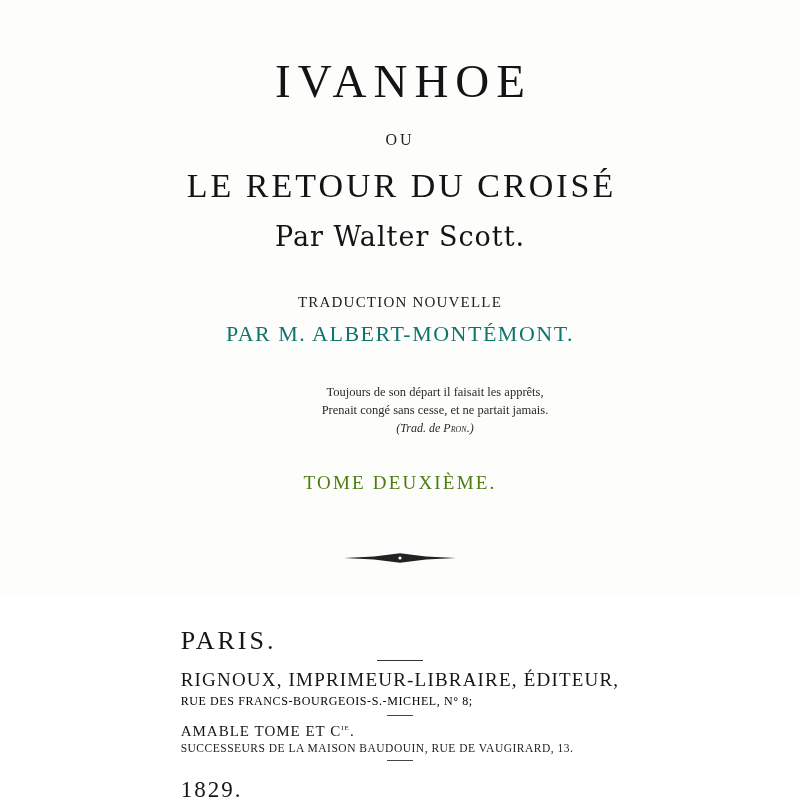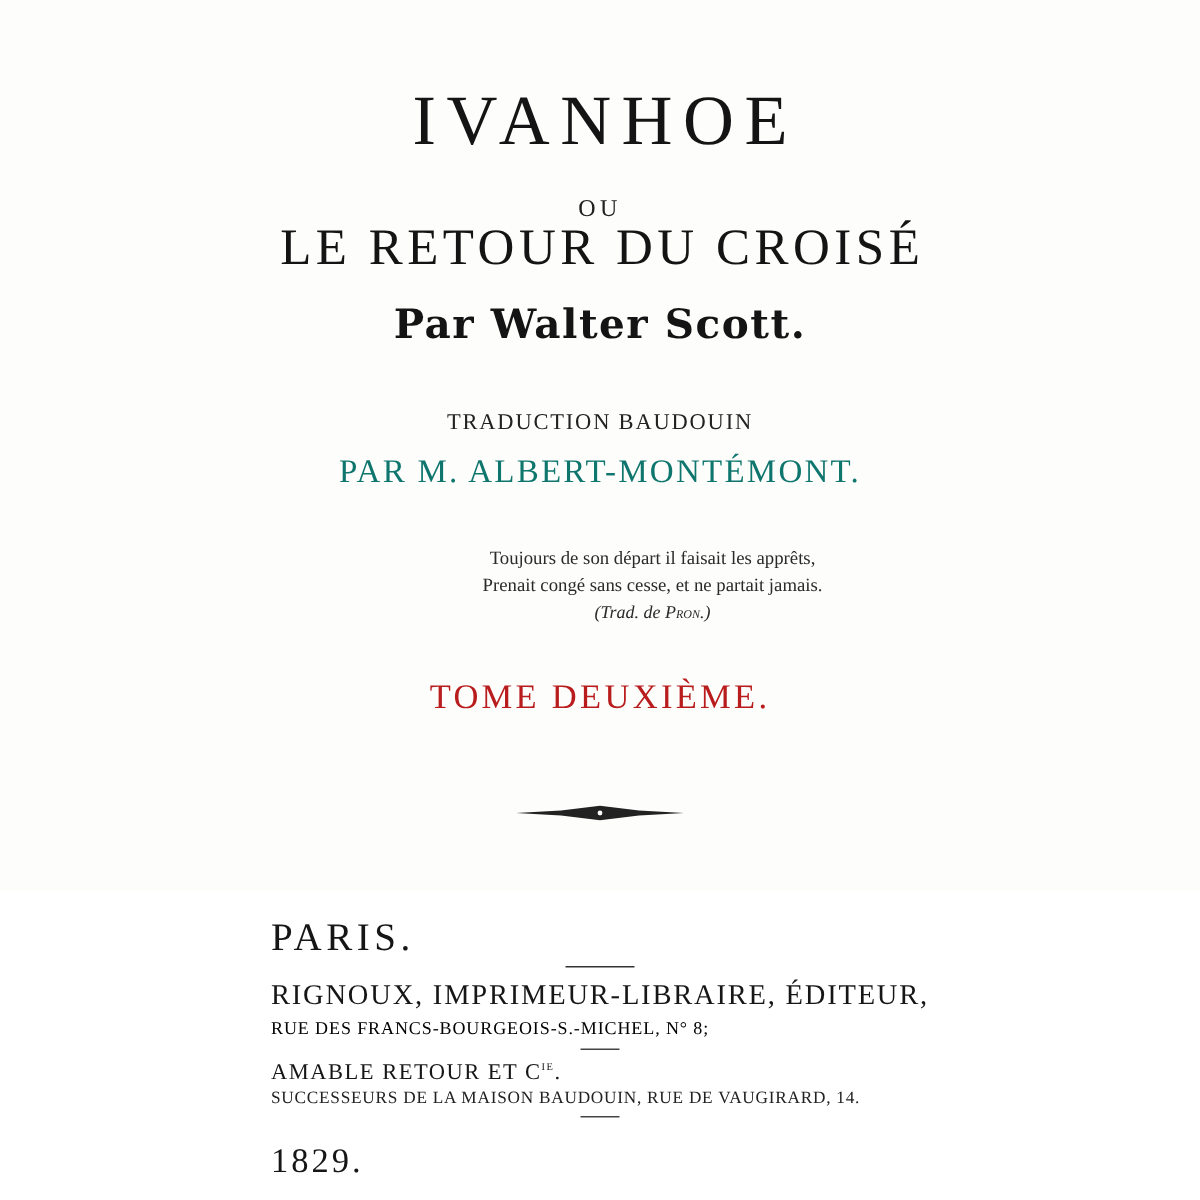--- a/index.html
+++ b/index.html
@@ -35,37 +35,38 @@
     line-height: 1;
     text-indent: 7px;
   }
   .title-ou {
     margin-top: 26px;
     font-size: 16px;
     letter-spacing: 3px;
     color: #222;
   }
   .title-sub {
+    margin-top: 20px;
     font-size: 34px;
     letter-spacing: 3px;
     color: #141414;
     line-height: 1;
     text-indent: 3px;
   }
   .author-line {
     margin-top: 18px;
     font-size: 27px;
     letter-spacing: 1px;
     color: #141414;
     font-family: "DejaVu Serif", serif;
     font-style: normal;
   }
   .author-line .goth {
     font-family: "DejaVu Serif", serif;
-    font-weight: bold;
+    font-weight: normal;
     text-align: right;
   }
 
   
   .trad-small {
     margin-top: 42px;
     font-size: 15px;
     letter-spacing: 1.2px;
     color: #222;
     font-variant: small-caps;
@@ -94,23 +95,23 @@
     font-size: 12px;
   }
   .epigraph .attr .sc {
     font-variant: small-caps;
     font-style: italic;
   }
 
   
   .tome {
     margin-top: 34px;
-    font-size: 23px;
+    font-size: 19px;
     letter-spacing: 2.2px;
-    color: #b91c1c;
+    color: #4d7c0f;
   }
 
   
   .ornament {
     margin-top: 58px;
     width: 120px;
     height: 12px;
     display: flex;
     align-items: center;
     justify-content: center;
@@ -180,21 +181,21 @@
   <div class="title-main">IVANHOE</div>
 
   <div class="title-ou">OU</div>
 
   <div class="title-sub">LE RETOUR DU CROISÉ</div>
 
   <div class="author-line">
     <span class="goth">Par Walter Scott.</span>
   </div>
 
-  <div class="trad-small">TRADUCTION BAUDOUIN</div>
+  <div class="trad-small">TRADUCTION NOUVELLE</div>
 
   <div class="trad-big">PAR M. ALBERT-MONTÉMONT.</div>
 
   <div class="epigraph">
     <div>Toujours de son départ il faisait les apprêts,</div>
     <div>Prenait congé sans cesse, et ne partait jamais.</div>
     <span class="attr"><span>(Trad. de </span><span class="sc">Pron</span><span>.)</span></span>
   </div>
 
   <div class="tome">TOME DEUXIÈME.</div>
@@ -205,19 +206,19 @@
       <circle cx="60" cy="6" r="1.6" fill="#fdfdfc"></circle>
     </svg>
   </div>
 
   <div class="imprint">
     <div class="city">PARIS.</div>
     <div class="rule-short"></div>
     <div class="publisher">RIGNOUX, IMPRIMEUR-LIBRAIRE, ÉDITEUR,</div>
     <div class="address">RUE DES FRANCS-BOURGEOIS-S.-MICHEL, N° 8;</div>
     <div class="rule-tiny"></div>
-    <div class="publisher2"><span>AMABLE RETOUR ET C</span><span class="sup">ie</span><span>.</span></div>
-    <div class="address2">SUCCESSEURS DE LA MAISON BAUDOUIN, RUE DE VAUGIRARD, 14.</div>
+    <div class="publisher2"><span>AMABLE TOME ET C</span><span class="sup">ie</span><span>.</span></div>
+    <div class="address2">SUCCESSEURS DE LA MAISON BAUDOUIN, RUE DE VAUGIRARD, 13.</div>
     <div class="rule-tiny"></div>
     <div class="year">1829.</div>
   </div>
 
 </div>
 
 </body></html>

